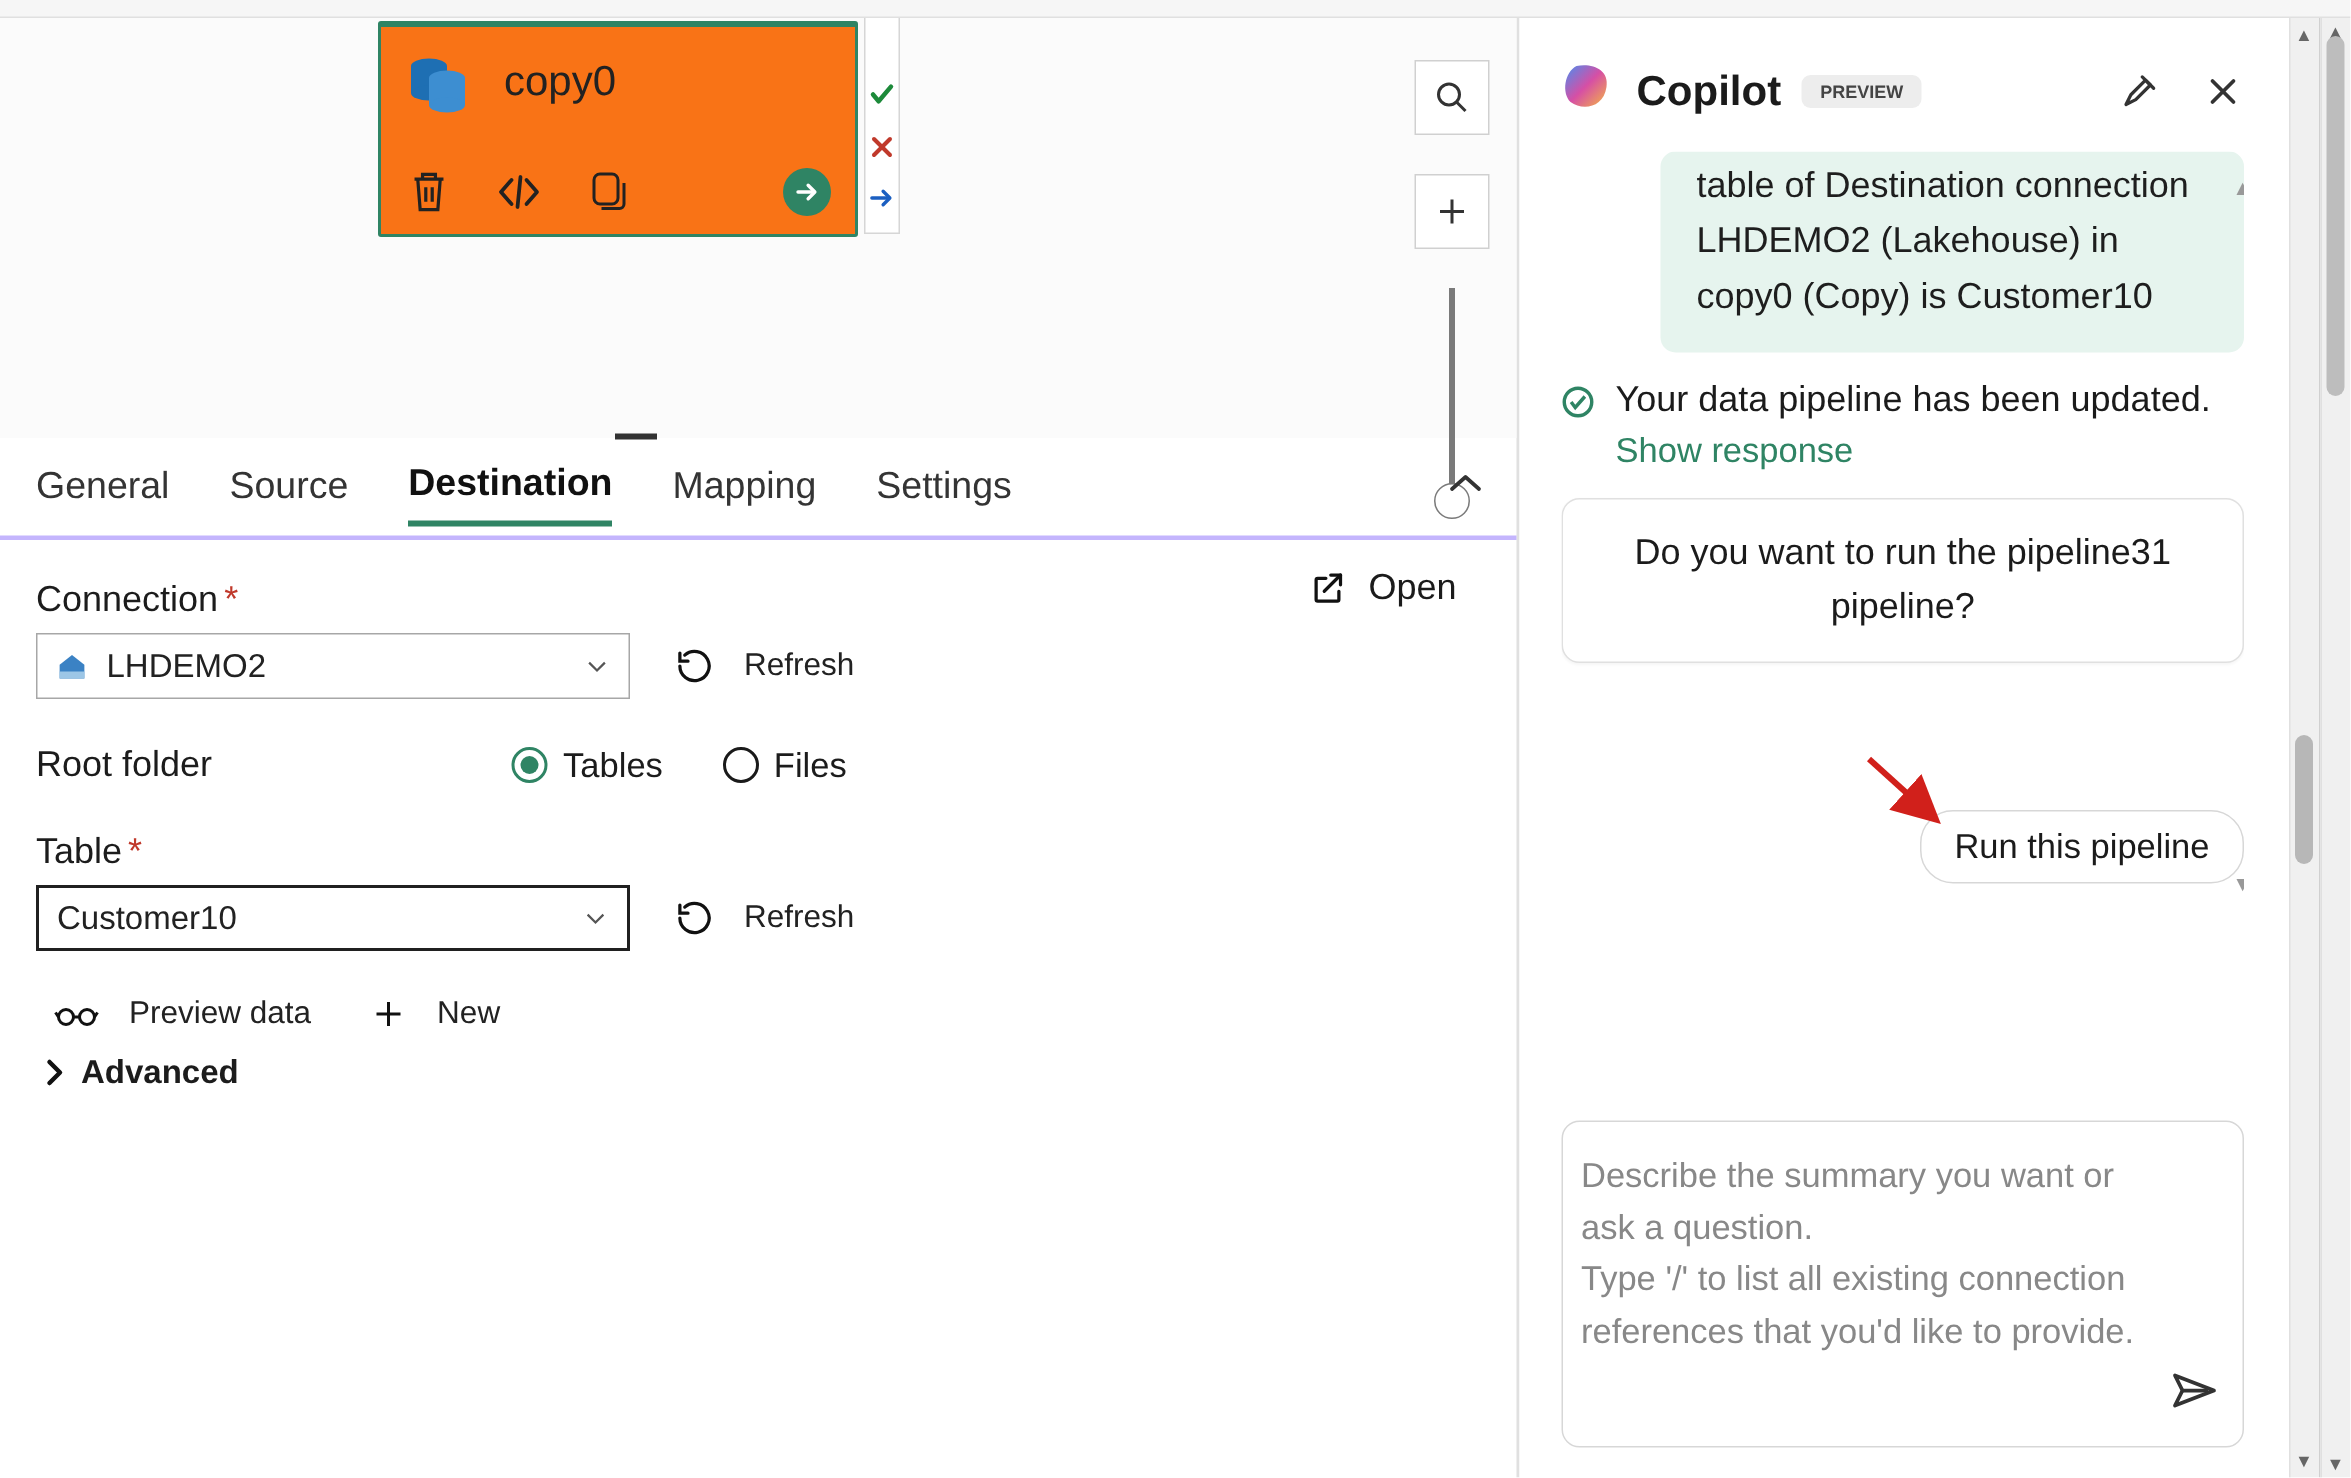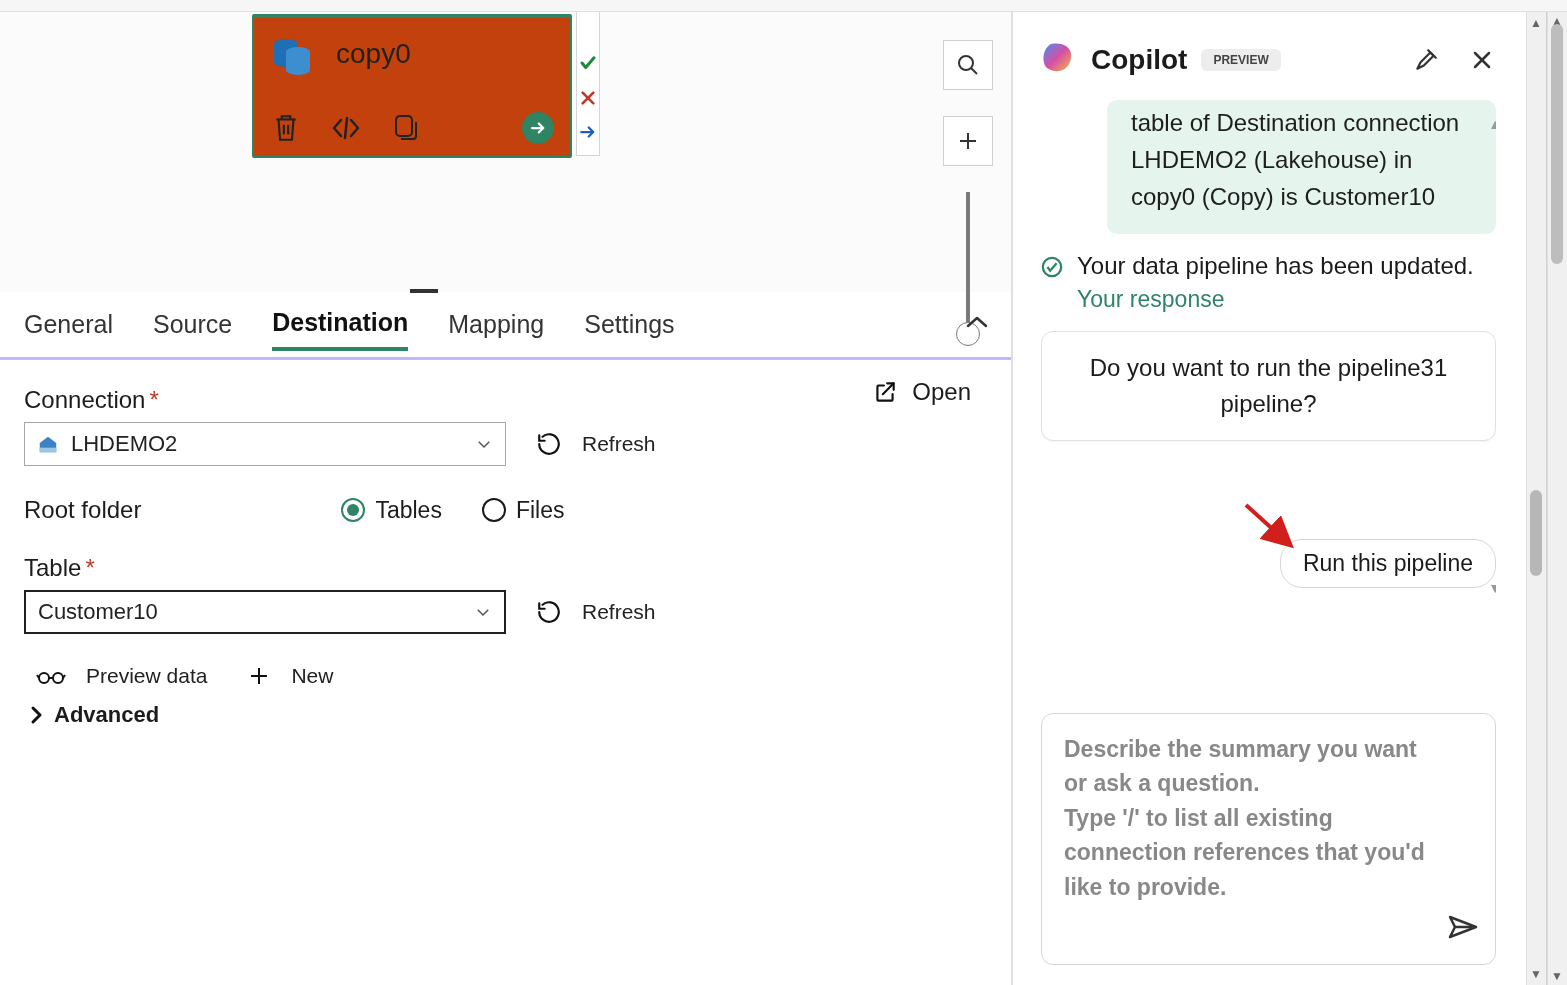--- a/index.html
+++ b/index.html
@@ -25,21 +25,21 @@
   
   .canvas-area {
     height: 280px; background: #fbfbfb; position: relative;
     border-bottom: none;
   }
 
   .activity-box {
     position: absolute;
     left: 252px; top: 2px;
     width: 320px; height: 144px;
-    background: #c2410c;
+    background: #f97316;
     border: 2.5px solid #2f8464;
     border-top-width: 4px;
     border-radius: 2px;
   }
   .activity-header {
     display: flex; align-items: center; gap: 20px;
     padding: 12px 18px 0 14px;
   }
   .activity-icon {
     width: 48px; height: 48px; position: relative;
@@ -112,21 +112,21 @@
     position: relative;
   }
   .form .open-link {
     position: absolute; right: 40px; top: 18px; display: flex; align-items: center; gap: 14px;
     font-size: 24px; cursor: pointer; color: #1b1b1b;
   }
   .form-row { display: flex; align-items: center; gap: 30px; margin-bottom: 30px; }
   .label { font-size: 24px; margin-bottom: 8px; }
   .req { color: #c0392b; margin-left: 4px; }
   .select {
-    width: 482px; height: 44px; border: 1.5px solid #a7a7a7; background: #fff;
+    width: 396px; height: 44px; border: 1.5px solid #a7a7a7; background: #fff;
     display: flex; align-items: center; justify-content: space-between;
     padding: 0 12px; font-size: 22px; color: #222; cursor: pointer;
   }
   .select .lh-icon { display: inline-flex; align-items: center; gap: 12px; }
   .select.strong { border: 2px solid #202020; }
   .ghost-btn {
     display: inline-flex; align-items: center; gap: 20px; font-size: 21px; color: #222; cursor: pointer;
     background: none; border: none;
   }
   .radio-row { display: flex; align-items: flex-start; gap: 40px; }
@@ -190,24 +190,23 @@
   .run-btn {
     border: 1.5px solid #d7d7d7; background: #fff; border-radius: 22px; padding: 10px 22px;
     font-size: 23px; cursor: pointer; color: #1b1b1b;
   }
   .arrow-annot {
     position: absolute; right: 196px; top: -40px; pointer-events: none;
   }
 
   .composer {
     margin-top: 38px;
-    border: 1.5px solid #d7d7d7; border-radius: 12px; padding: 18px 54px 60px 22px;
+    border: 1.5px solid #d7d7d7; border-radius: 12px; padding: 18px 54px 60px 12px;
     font-size: 23px; color: #888; position: relative; line-height: 1.5;
     min-height: 160px;
-    font-weight: bold;
   }
   .composer .send {
     position: absolute; right: 16px; bottom: 14px; cursor: pointer;
   }
 
   
   .outer-scroll {
     width: 20px; background: #f0f0f0; border-left: 1px solid #e0e0e0; position: relative;
   }
   .outer-scroll .thumb { position: absolute; top: 12px; left: 3px; width: 12px; height: 240px; background: #bdbdbd; border-radius: 6px;}
@@ -477,21 +476,21 @@
         <div>
           <div class="status-line">
             <span class="ok">
               <svg width="22" height="22" viewBox="0 0 24 24" fill="none" stroke="#2f8464" stroke-width="2.5">
                   <circle cx="12" cy="12" r="10"></circle>
                   <path d="M7 12l3 4 7-8"></path>
                 </svg>
             </span>
             <span>Your data pipeline has been updated.</span>
           </div>
-          <div class="show-response">Your response</div>
+          <div class="show-response">Show response</div>
         </div>
         <div class="ask-card">
           <span>Do you want to run the pipeline31 pipeline?</span>
         </div>
 
         <div class="run-row">
           <svg class="arrow-annot" width="60" height="56" viewBox="0 0 60 56">
             <defs>
                 <marker id="ah" markerWidth="8" markerHeight="8" refX="6" refY="4" orient="auto">
                   <path d="M0 0 L8 4 L0 8 Z" fill="#d1201b"></path>

